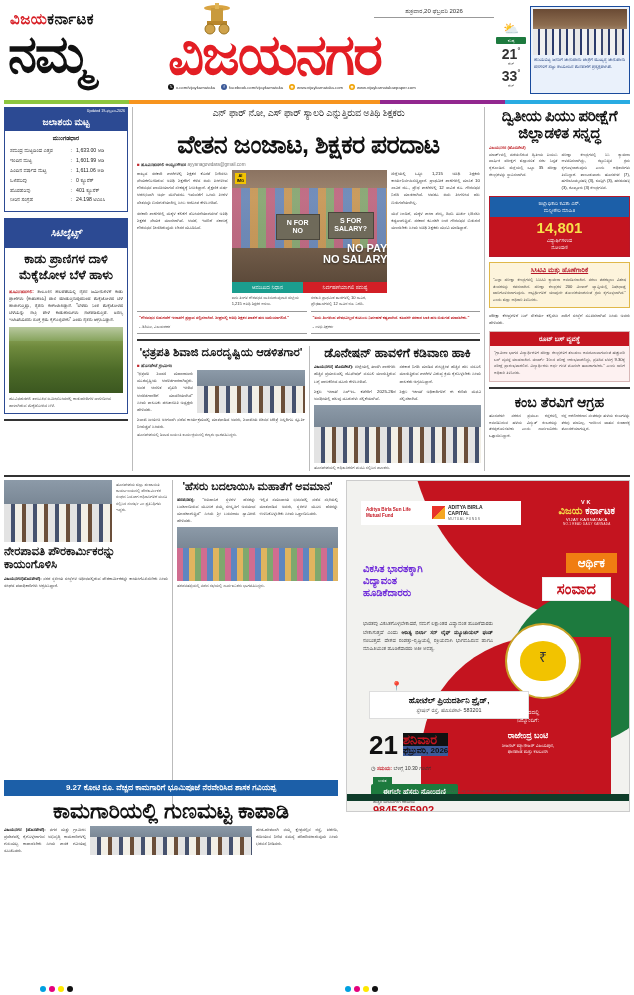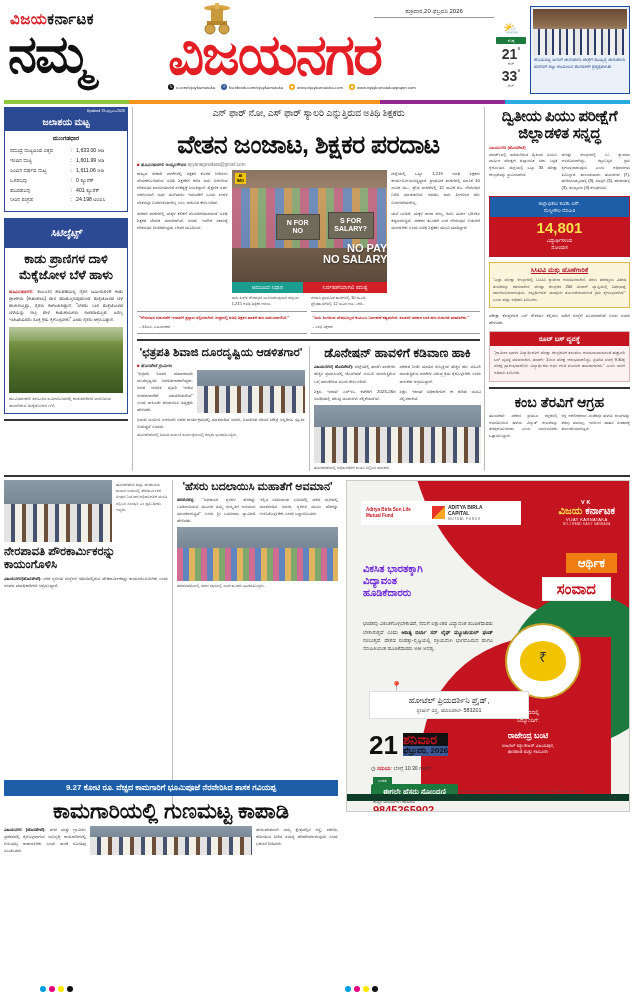--- a/index.html
+++ b/index.html
@@ -251,21 +251,21 @@
     padding: 2px 14px; font-size: 15px; font-weight: bold; text-align: center;
     border: 1px solid #eee;
   }
   .ad-kn-head { left: 16px; top: 82px; width: 125px; font-size: 10px; font-weight: bold; color: #6d28d9; line-height: 1.22; }
   .ad-kn-body { left: 16px; top: 138px; width: 130px; font-size: 5.2px; color: #333; line-height: 1.62; text-align: justify;}
   .ad-kn-body b { color: #111; }
   .ad-venue {
     left: 22px; top: 210px; width: 160px; background: #fff; border: 1px solid #ddd;
     padding: 4px 6px; text-align: center;
   }
-  .ad-venue .v1 { font-size: 8px; font-weight: normal; color: #111; }
+  .ad-venue .v1 { font-size: 8px; font-weight: bold; color: #111; }
   .ad-venue .v2 { font-size: 5.4px; color: #333; margin-top: 1px; }
   .ad-pin { left: 44px; top: 200px; font-size: 9px; color: #c4141f; }
   .ad-date { left: 22px; top: 252px; display: flex; align-items: flex-end; gap: 5px; }
   .ad-date .dnum { font-size: 26px; font-weight: bold; color: #111; line-height: .85; }
   .ad-date .dtxt .d1 { font-size: 13px; font-weight: bold; color: #c4141f; line-height: 1; }
   .ad-date .dtxt .d2 { font-size: 8px; font-weight: bold; color: #111; line-height: 1.2; }
   .ad-time { left: 24px; top: 284px; font-size: 5.2px; color: #333; }
   .ad-time .tred { color: #c4141f; font-weight: bold; }
   .ad-regtag { left: 26px; top: 296px; background: #1d7a3e; color: #fff; font-size: 4px; padding: 1px 5px; }
   .ad-reg { left: 24px; top: 303px; background: #1d7a3e; color: #fff; font-size: 7.5px; font-weight: bold; padding: 3px 12px; border-radius: 2px; }

